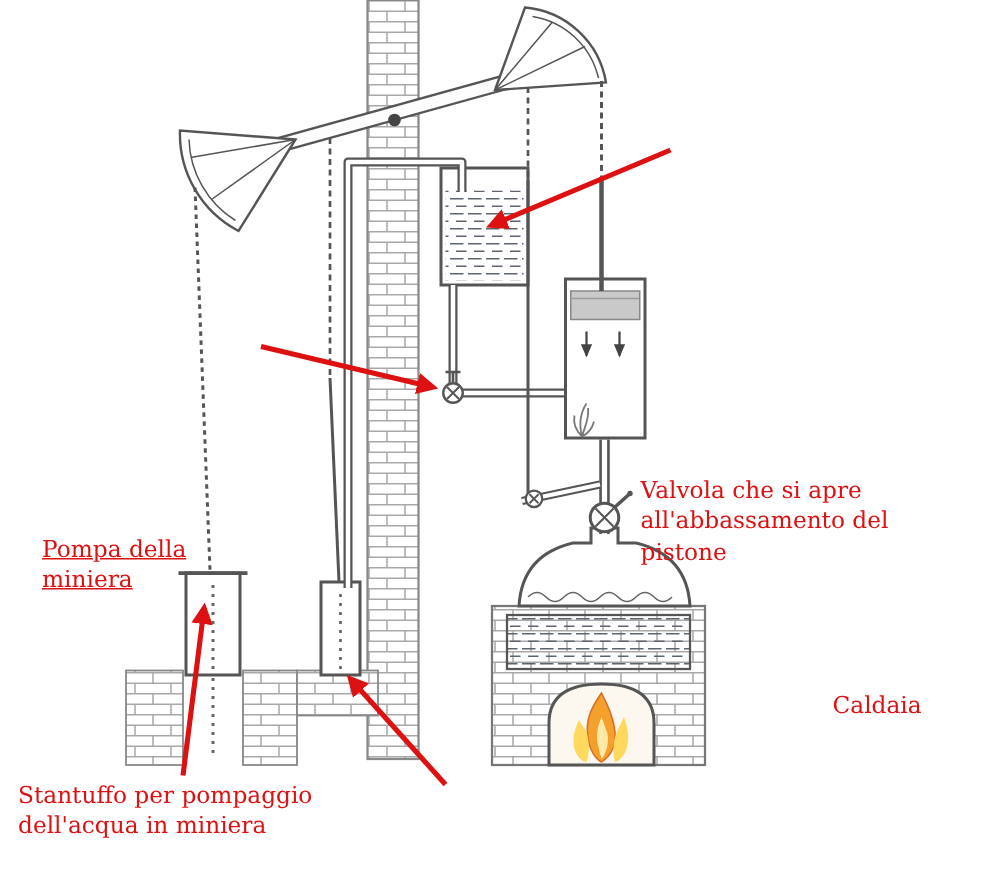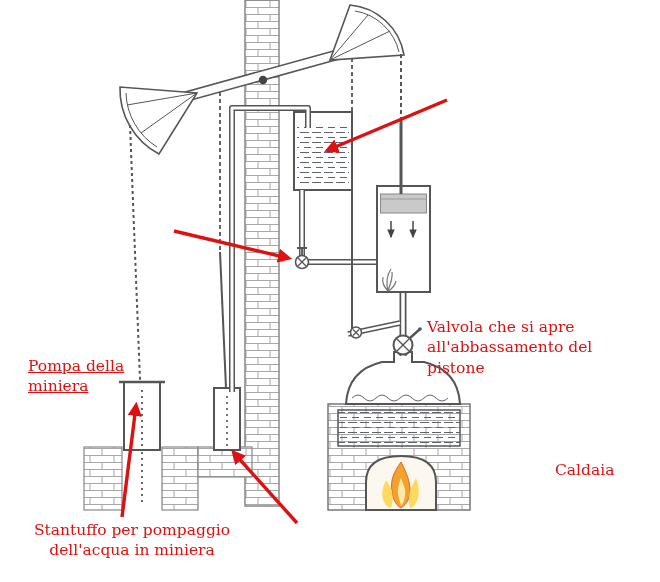--- a/index.html
+++ b/index.html
@@ -146,17 +146,17 @@
 
   <div class="lbl" style="left:427px;top:317px;width:205px;">Valvola che si apre
 all'abbassamento del
 pistone</div>
 
   <div class="lbl" style="left:28px;top:356px;width:120px;text-decoration:underline;">Pompa della
 miniera</div>
 
   <div class="lbl" style="left:507px;top:460px;width:90px;margin-left:48px;">Caldaia</div>
 
-  <div class="lbl" style="left:12px;top:520px;width:240px;text-align:center;">Stantuffo per pompaggio
+  <div class="lbl" style="left:12px;top:520px;width:240px;">Stantuffo per pompaggio
 dell'acqua in miniera</div>
 
 
 </div>
 
 </body></html>

